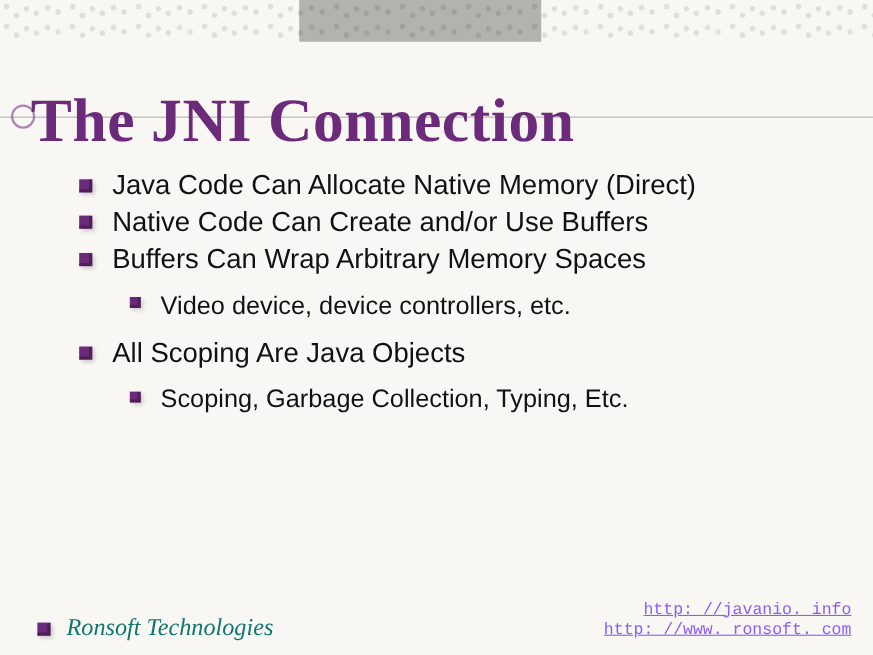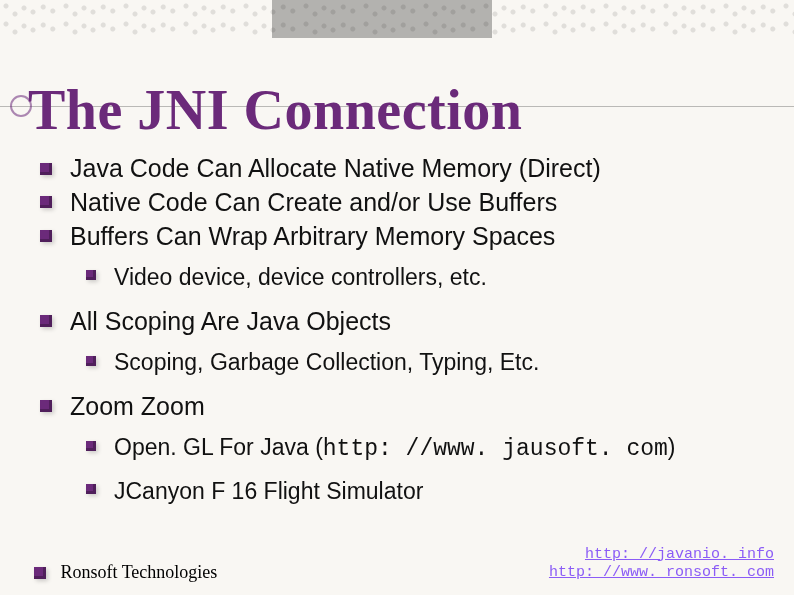--- a/index.html
+++ b/index.html
@@ -77,42 +77,43 @@
     left: -30px;
     top: 0.42em;
     width: 12px; height: 12px;
     background: #6b2a7a;
     box-shadow: inset -3px -3px 0 rgba(0,0,0,0.25), 2px 2px 4px rgba(0,0,0,0.18);
   }
   .bullet-sq.small {
     width: 10px; height: 10px;
     top: 0.40em;
   }
-  .l1 { font-size: 25px; line-height: 1.35; margin-bottom: 0px; }
+  .l1 { font-size: 25px; line-height: 1.35; margin-bottom: 0px; margin-left: 32px; }
   .l1.spaced { margin-top: 10px; }
   .sub {
     margin-left: 44px;
     margin-top: 8px;
   }
   .l2 { font-size: 23px; line-height: 1.45; margin-bottom: 4px; }
   .l2 .bullet-sq { left: -28px; }
   .code { font-family: 'Courier New', Courier, monospace; }
   .footer {
     position: absolute;
     bottom: 12px;
     left: 34px;
     right: 20px;
     display: flex;
     justify-content: space-between;
     align-items: flex-end;
   }
   .footer-left {
     font-family: Georgia, 'Times New Roman', serif;
-    font-size: 18px;
-    color: #000000;
+    font-style: italic;
+    font-size: 22px;
+    color: #0f766e;
   }
   .footer-bullet {
     display: inline-block;
     width: 12px; height: 12px;
     background: #6b2a7a;
     box-shadow: inset -3px -3px 0 rgba(0,0,0,0.25), 2px 2px 4px rgba(0,0,0,0.18);
     margin-right: 10px;
     vertical-align: -1px;
   }
   .footer-right {
@@ -159,34 +160,20 @@
     <li class="l1 spaced">
       <span class="bullet-sq"></span>
       <span>All Scoping Are Java Objects</span>
       <ul class="sub">
         <li class="l2">
           <span class="bullet-sq small"></span>
           <span>Scoping, Garbage Collection, Typing, Etc.</span>
         </li>
       </ul>
     </li>
-    <li class="l1 spaced">
-      <span class="bullet-sq"></span>
-      <span>Zoom Zoom</span>
-      <ul class="sub">
-        <li class="l2">
-          <span class="bullet-sq small"></span>
-          <span>Open. GL For Java (</span><span class="code">http: //www. jausoft. com</span><span>)</span>
-        </li>
-        <li class="l2" style="margin-top:8px;">
-          <span class="bullet-sq small"></span>
-          <span>JCanyon F 16 Flight Simulator</span>
-        </li>
-      </ul>
-    </li>
   </ul>
 </div>
 
 <div class="footer">
   <div>
     <span class="footer-bullet"></span>
     <span class="footer-left">Ronsoft Technologies</span>
   </div>
   <div class="footer-right">
     <div><a href="#">http: //javanio. info</a></div>

